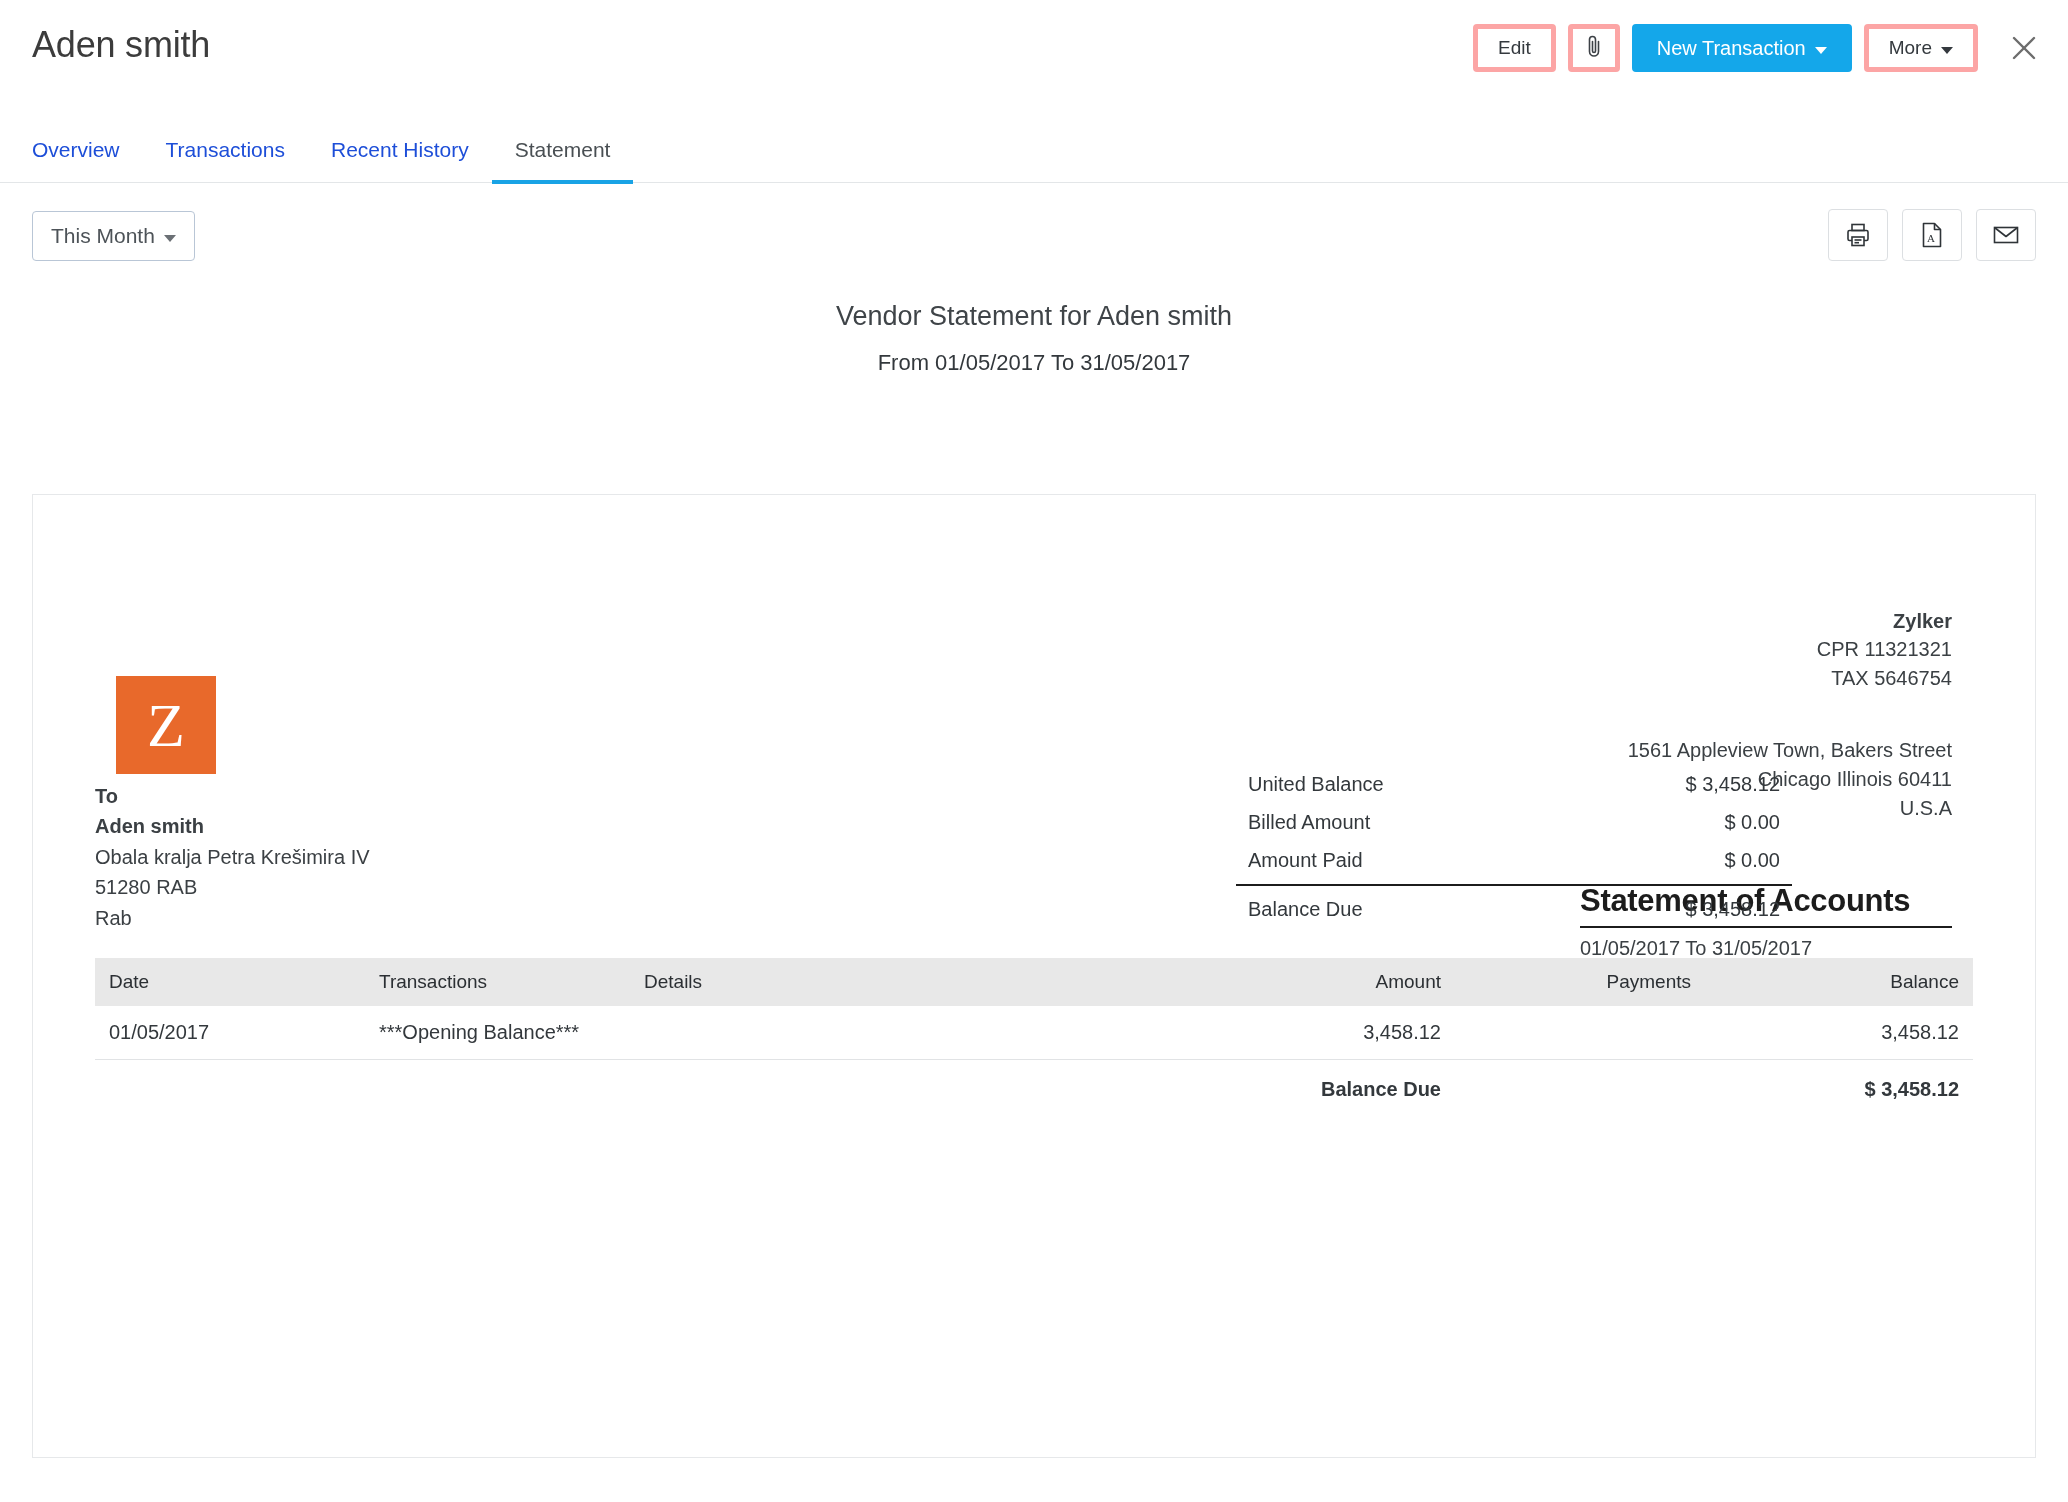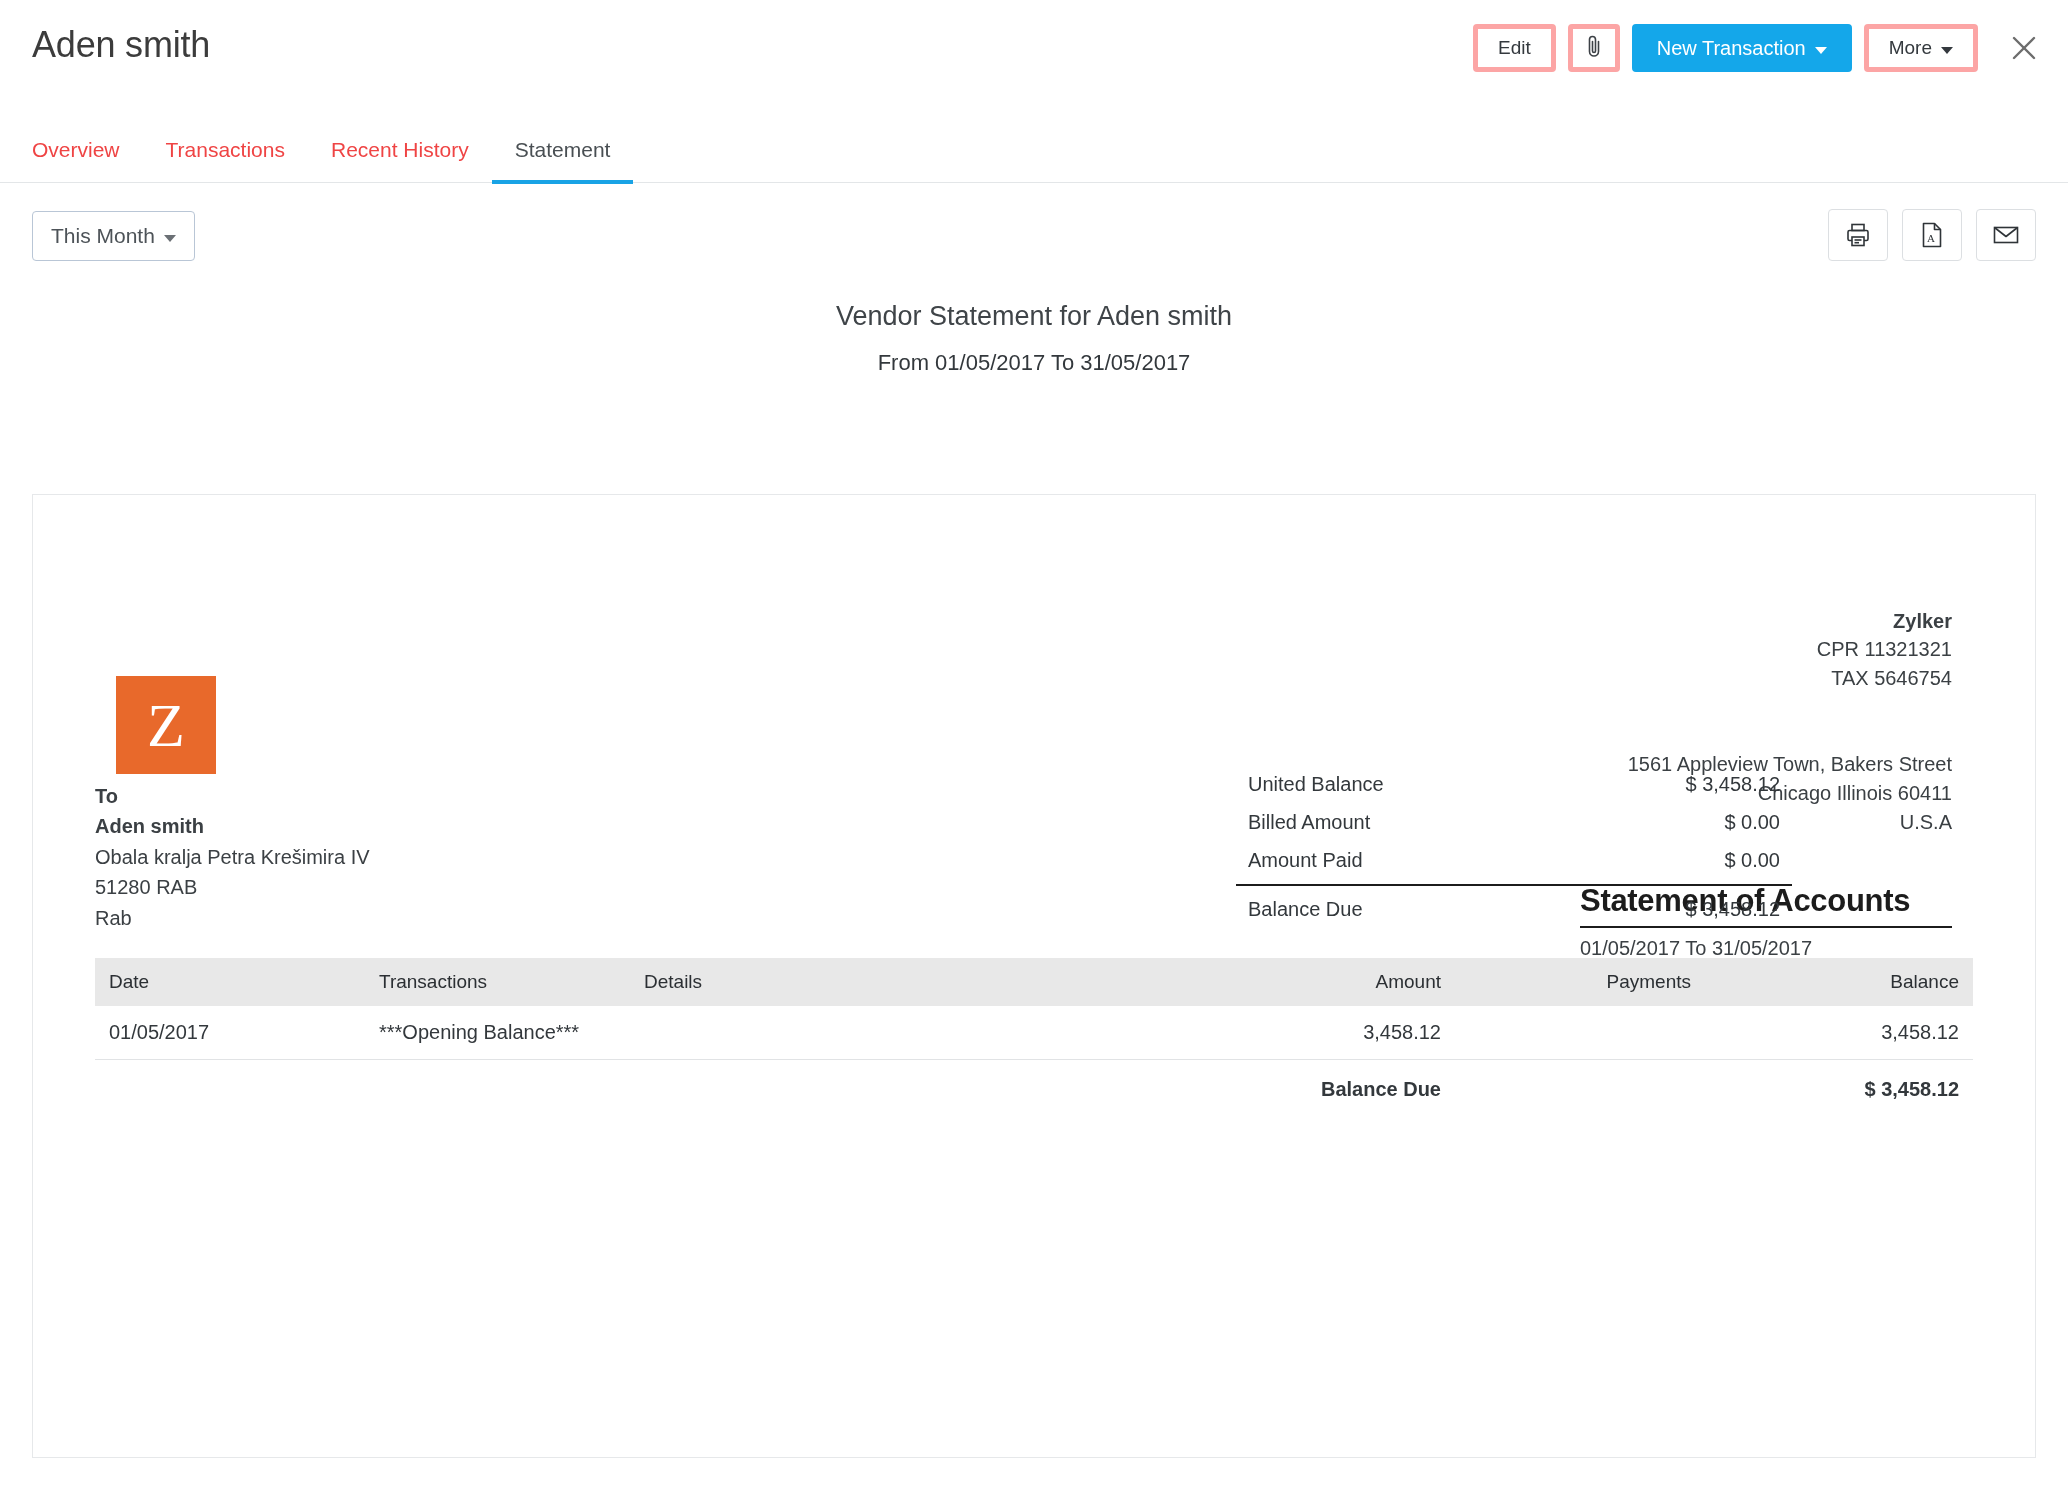--- a/index.html
+++ b/index.html
@@ -76,21 +76,21 @@
 
   
   .tabs {
     position: absolute;
     left: 32px; bottom: 0;
     display: flex;
     gap: 0;
   }
   .tab {
     font-size: 21px;
-    color: #ef4444;
+    color: #1d4ed8;
     padding: 0 23px 18px 23px;
     cursor: pointer;
     border-bottom: 4px solid transparent;
     position: relative;
     top: 2px;
   }
   .tab:first-child { padding-left: 0; }
   .tab.active {
     color: #494f53;
     border-bottom-color: #19a3e5;
@@ -172,21 +172,21 @@
   
   .company {
     position: absolute;
     right: 83px; top: 112px;
     text-align: right;
     font-size: 20px;
     color: #3b4044;
     line-height: 1.42;
   }
   .company .name { font-weight: bold; }
-  .company .addr { margin-top: 58px; line-height: 1.45; }
+  .company .addr { margin-top: 44px; line-height: 1.45; }
 
   
   .soa {
     position: absolute;
     right: 83px; top: 388px;
     width: 372px;
   }
   .soa-title {
     font-size: 31px;
     font-weight: bold;

